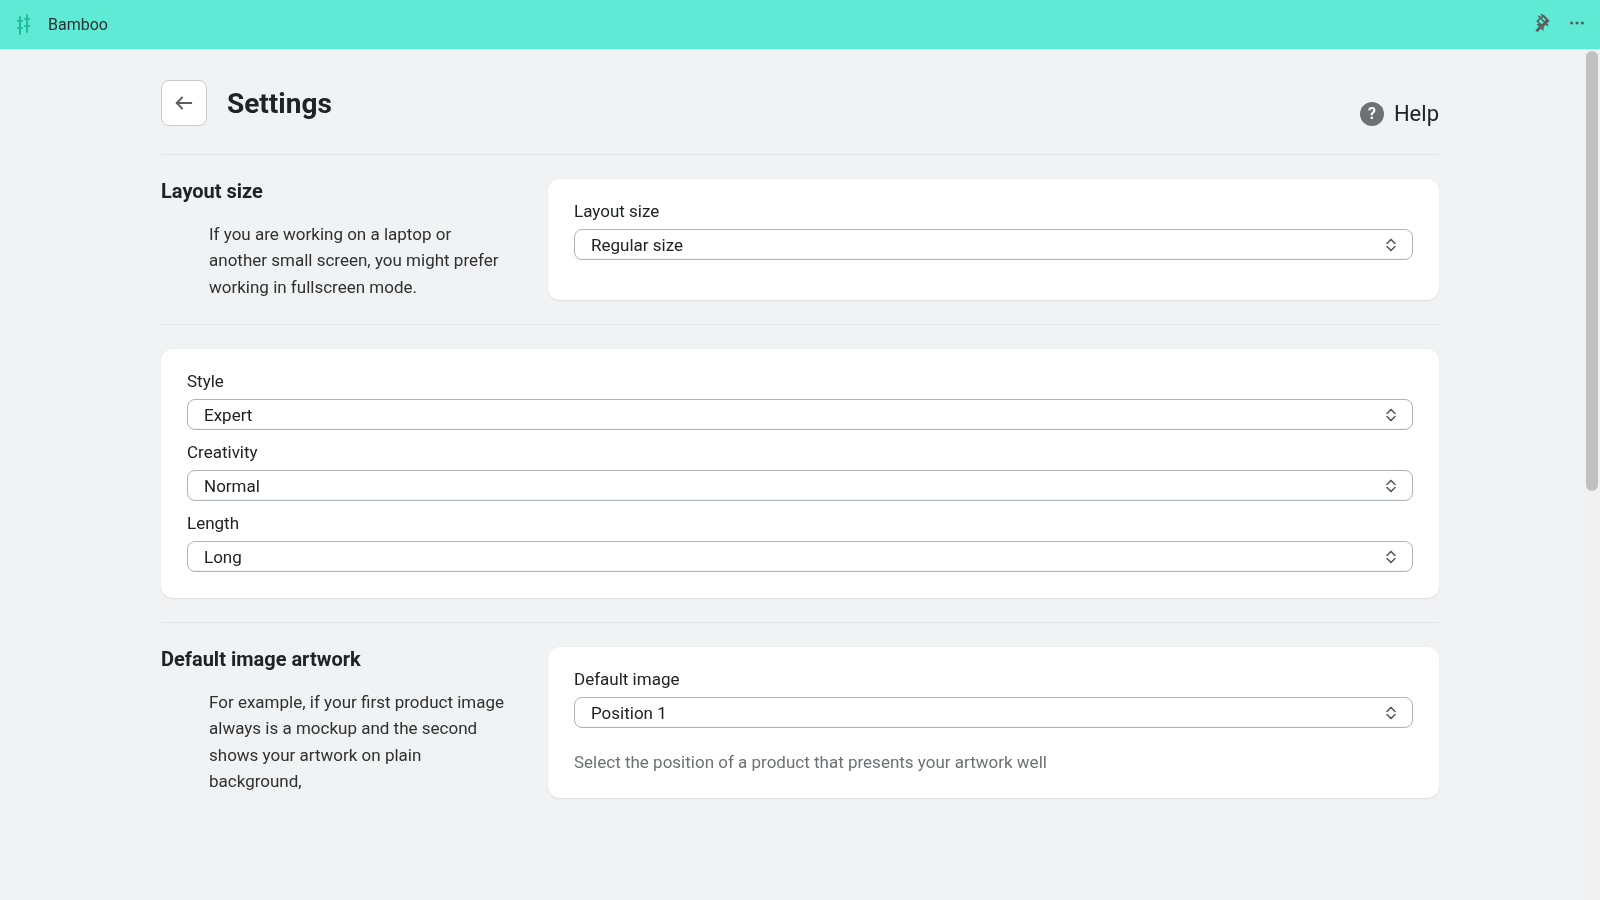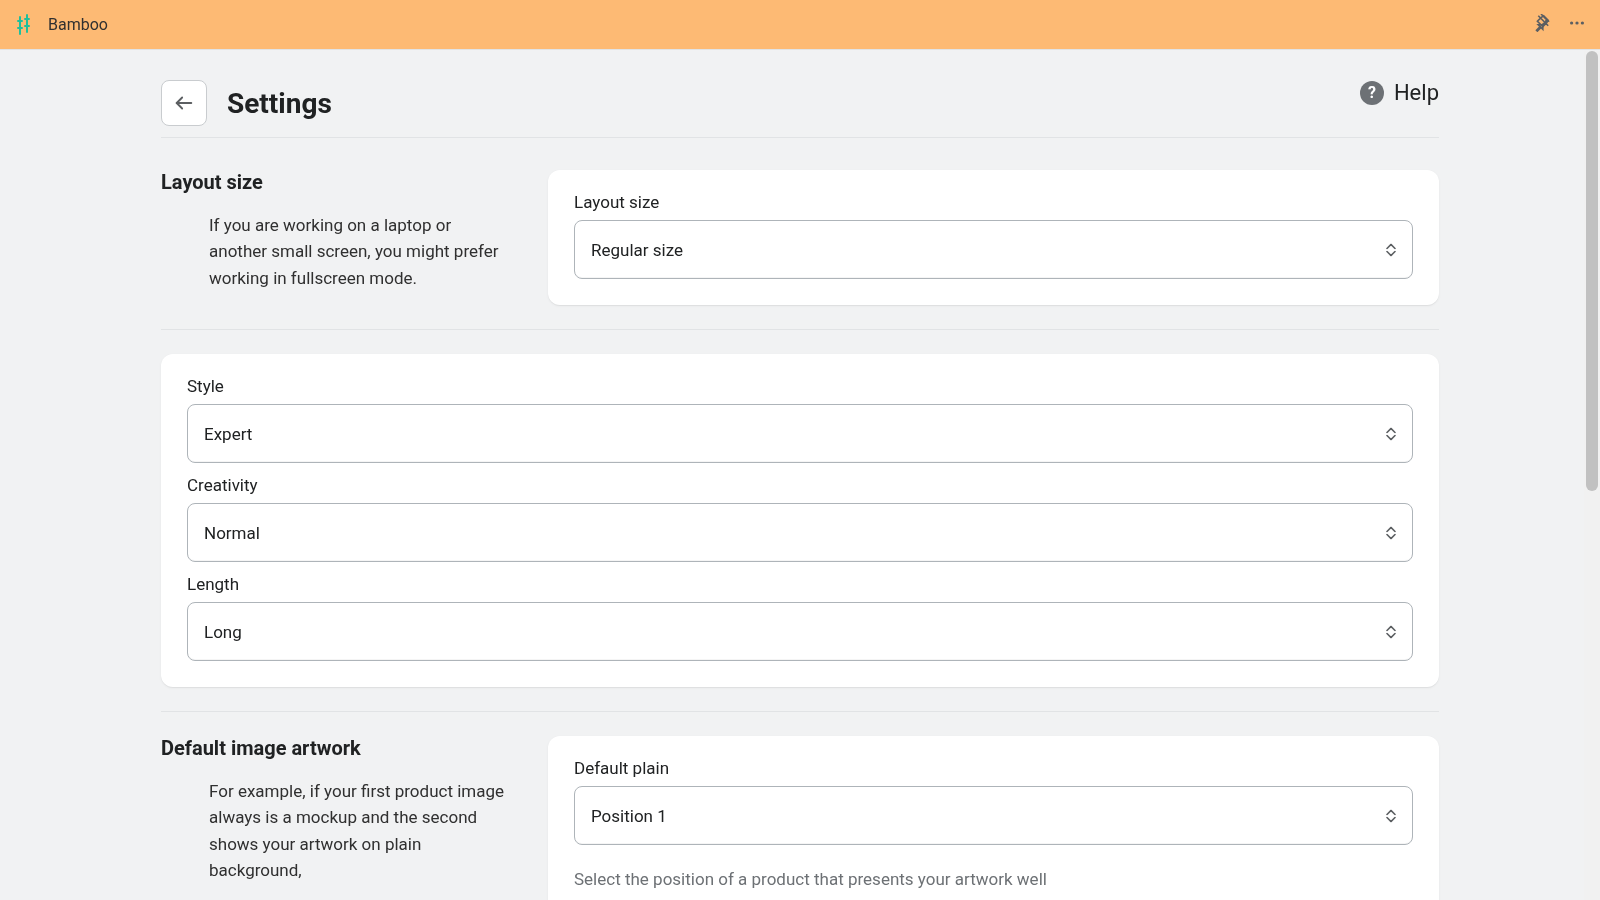--- a/index.html
+++ b/index.html
@@ -8,21 +8,21 @@
   background: #f1f2f3;
   color: #202223;
   width: 1600px;
   height: 900px;
   overflow: hidden;
 }
 
 
 .topbar {
   height: 50px;
-  background: #fdba74;
+  background: #5eead4;
   border-bottom: 1px solid #e1e3e5;
   display: flex;
   align-items: center;
   padding: 0 14px;
   justify-content: space-between;
 }
 .topbar-left { display: flex; align-items: center; gap: 12px; }
 .topbar-logo {
   width: 22px; height: 22px;
   display: flex; align-items: center; justify-content: center;
@@ -35,25 +35,25 @@
 .page {
   padding: 30px 0 0 0;
   display: flex;
   justify-content: center;
 }
 .container { width: 1278px; }
 
 
 .header-row {
   display: flex;
-  align-items: flex-start;
+  align-items: flex-end;
   justify-content: space-between;
-  padding-bottom: 11px;
+  padding-bottom: 28px;
   border-bottom: 1px solid #e1e3e5;
-  margin-bottom: 8px;
+  margin-bottom: 0;
 }
 .header-left { display: flex; align-items: center; gap: 20px; }
 .back-btn {
   width: 46px; height: 46px;
   background: #fff;
   border: 1px solid #c9cccf;
   border-radius: 8px;
   display: flex; align-items: center; justify-content: center;
   cursor: pointer;
 }
@@ -90,21 +90,21 @@
   padding: 22px 26px 26px;
 }
 .field { margin-bottom: 12px; }
 .field:last-child { margin-bottom: 0; }
 .field-label { font-size: 17px; color: #202223; margin-bottom: 8px; }
 .select-wrap {
   position: relative;
   border: 1px solid #aeb4b9;
   border-radius: 8px;
   background: #fff;
-  height: 59px;
+  height: 31px;
   display: flex;
   align-items: center;
   padding: 0 40px 0 16px;
   cursor: pointer;
   box-shadow: inset 0 -1px 0 rgba(0,0,0,0.04);
 }
 .select-value { font-size: 17px; color: #202223; }
 .select-caret {
   position: absolute; right: 16px; top: 50%; transform: translateY(-50%);
   display: flex; flex-direction: column; gap: 1px;
@@ -255,21 +255,21 @@
       </div>
     </div>
 
     <div class="section">
       <div class="section-left">
         <div class="section-title">Default image artwork</div>
         <div class="section-desc">For example, if your first product image always is a mockup and the second shows your artwork on plain background,</div>
       </div>
       <div class="card">
         <div class="field">
-          <div class="field-label">Default plain</div>
+          <div class="field-label">Default image</div>
           <div class="select-wrap">
             <span class="select-value">Position 1</span>
             <span class="select-caret">
               <svg width="10" height="6" viewBox="0 0 10 6">
                   <path d="M1 5l4-4 4 4" stroke="#5c5f62" stroke-width="1.6" fill="none" stroke-linecap="round"></path>
                 </svg>
               <svg width="10" height="6" viewBox="0 0 10 6">
                   <path d="M1 1l4 4 4-4" stroke="#5c5f62" stroke-width="1.6" fill="none" stroke-linecap="round"></path>
                 </svg>
             </span>

